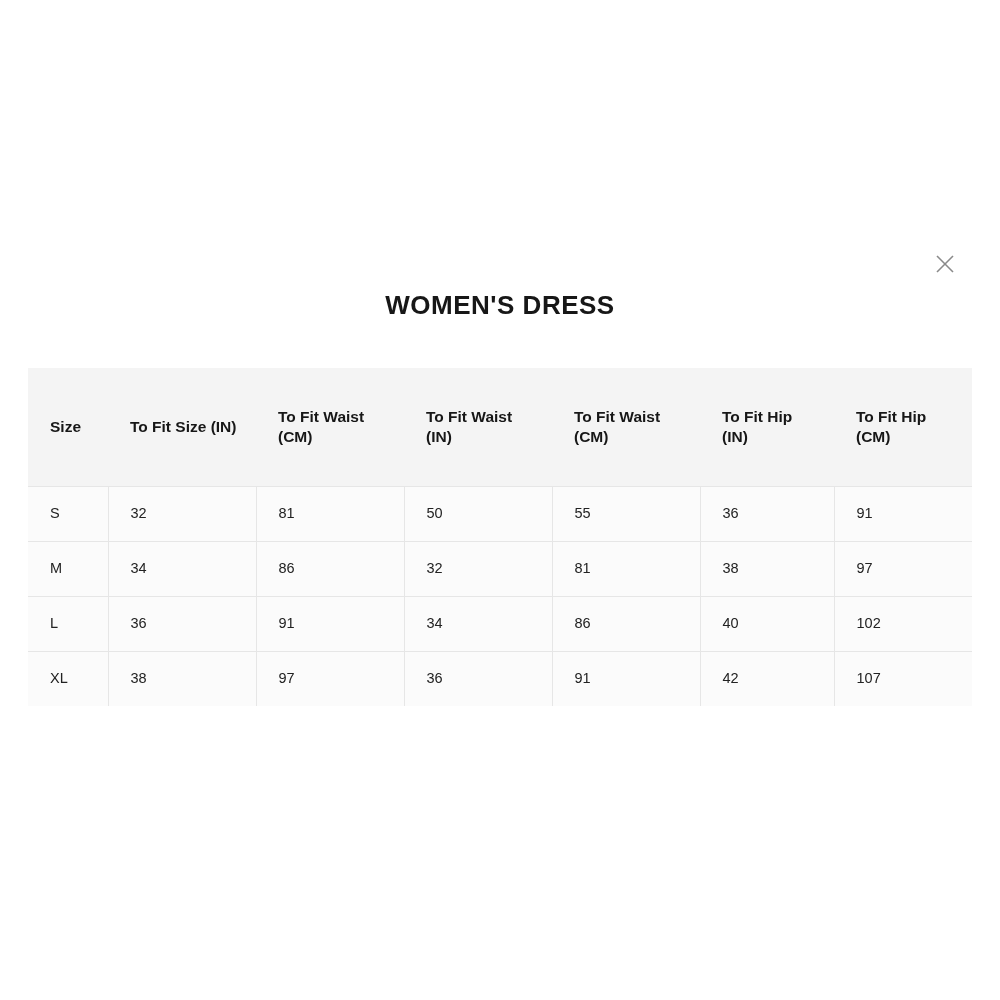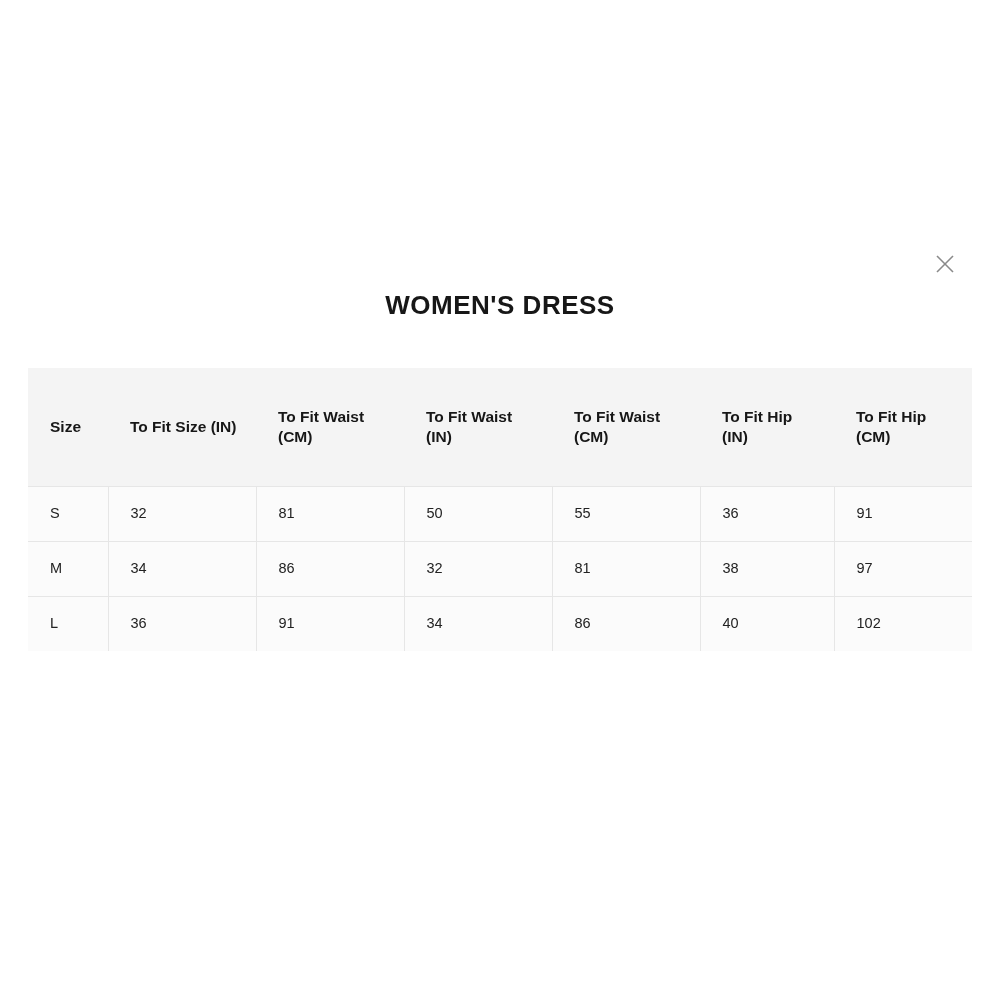--- a/index.html
+++ b/index.html
@@ -169,17 +169,26 @@
         </tr>
         <tr>
           <td>L</td>
           <td>36</td>
           <td>91</td>
           <td>34</td>
           <td>86</td>
           <td>40</td>
           <td>102</td>
         </tr>
+        <tr>
+          <td>XL</td>
+          <td>38</td>
+          <td>97</td>
+          <td>36</td>
+          <td>91</td>
+          <td>42</td>
+          <td>107</td>
+        </tr>
       </tbody>
     </table>
   </div>
 
 </div>
 
 </body></html>

